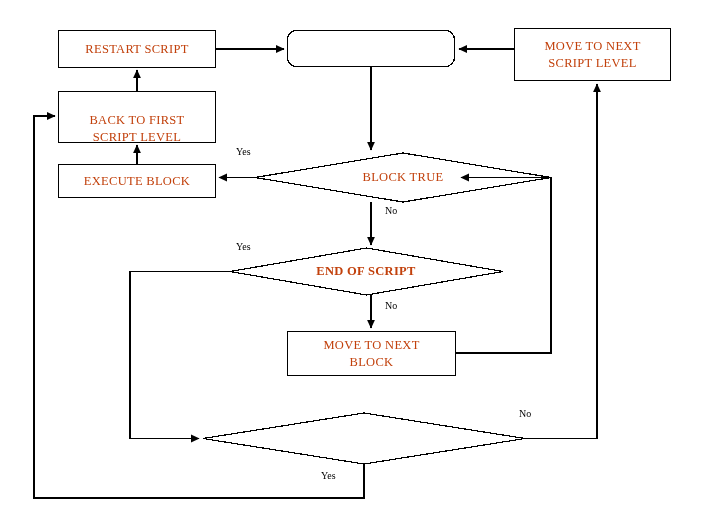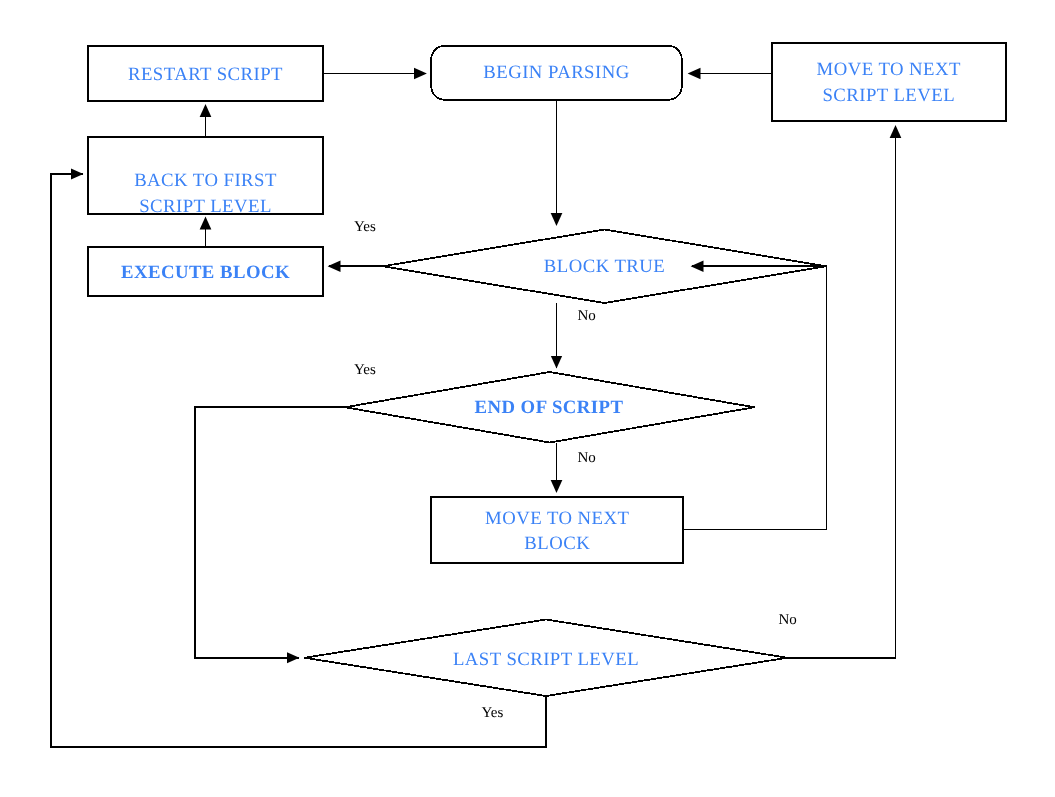--- a/index.html
+++ b/index.html
@@ -13,21 +13,21 @@
   #canvas svg{position:absolute;left:0;top:0;width:703px;height:531px;}
   .node-label{
     position:absolute;
     display:flex;
     align-items:center;
     justify-content:center;
     text-align:center;
     font-family:"Liberation Serif","DejaVu Serif",serif;
     font-size:12.5px;
     letter-spacing:0.3px;
-    color:#3b82f6;
+    color:#c2410c;
     line-height:17px;
     white-space:pre-line;
     pointer-events:none;
   }
   .edge-label{
     position:absolute;
     font-family:"Liberation Serif","DejaVu Serif",serif;
     font-size:10px;
     color:#000000;
     white-space:nowrap;
@@ -82,38 +82,36 @@
       <path d="M455.5,353 L551,353 L551,177.5 L461,177.5" marker-end="url(#arw)"></path>
 
       <path d="M525,438.5 L597,438.5 L597,84" marker-end="url(#arw)"></path>
 
       <path d="M364,464 L364,498 L34,498 L34,116 L55,116" marker-end="url(#arw)"></path>
     </g>
   </svg>
 
   <div class="node-label" style="left:58px;top:30px;width:158px;height:38px;">RESTART SCRIPT</div>
 
-  <div class="node-label" style="left:287px;top:30px;width:168px;height:37px;">BEGIN PARSING</div>
 
   <div class="node-label" style="left:514px;top:28px;width:157px;height:53px;">MOVE TO NEXT
 SCRIPT LEVEL</div>
 
   <div class="node-label" style="left:58px;top:91px;width:158px;height:52px;margin-top:12px;">BACK TO FIRST
 SCRIPT LEVEL</div>
 
-  <div class="node-label" style="left:58px;top:164px;width:158px;height:34px;font-weight:bold;">EXECUTE BLOCK</div>
+  <div class="node-label" style="left:58px;top:164px;width:158px;height:34px;">EXECUTE BLOCK</div>
 
   <div class="node-label" style="left:303px;top:153px;width:200px;height:49px;">BLOCK TRUE</div>
 
   <div class="node-label" style="left:266px;top:248px;width:200px;height:47px;font-weight:bold;">END OF SCRIPT</div>
 
   <div class="node-label" style="left:287px;top:331px;width:169px;height:45px;">MOVE TO NEXT
 BLOCK</div>
 
-  <div class="node-label" style="left:254px;top:413px;width:220px;height:52px;">LAST SCRIPT LEVEL</div>
 
   <div class="edge-label" style="left:236px;top:146px;">Yes</div>
 
   <div class="edge-label" style="left:385px;top:205px;">No</div>
 
   <div class="edge-label" style="left:236px;top:241px;">Yes</div>
 
   <div class="edge-label" style="left:385px;top:300px;">No</div>
 
   <div class="edge-label" style="left:519px;top:408px;">No</div>

